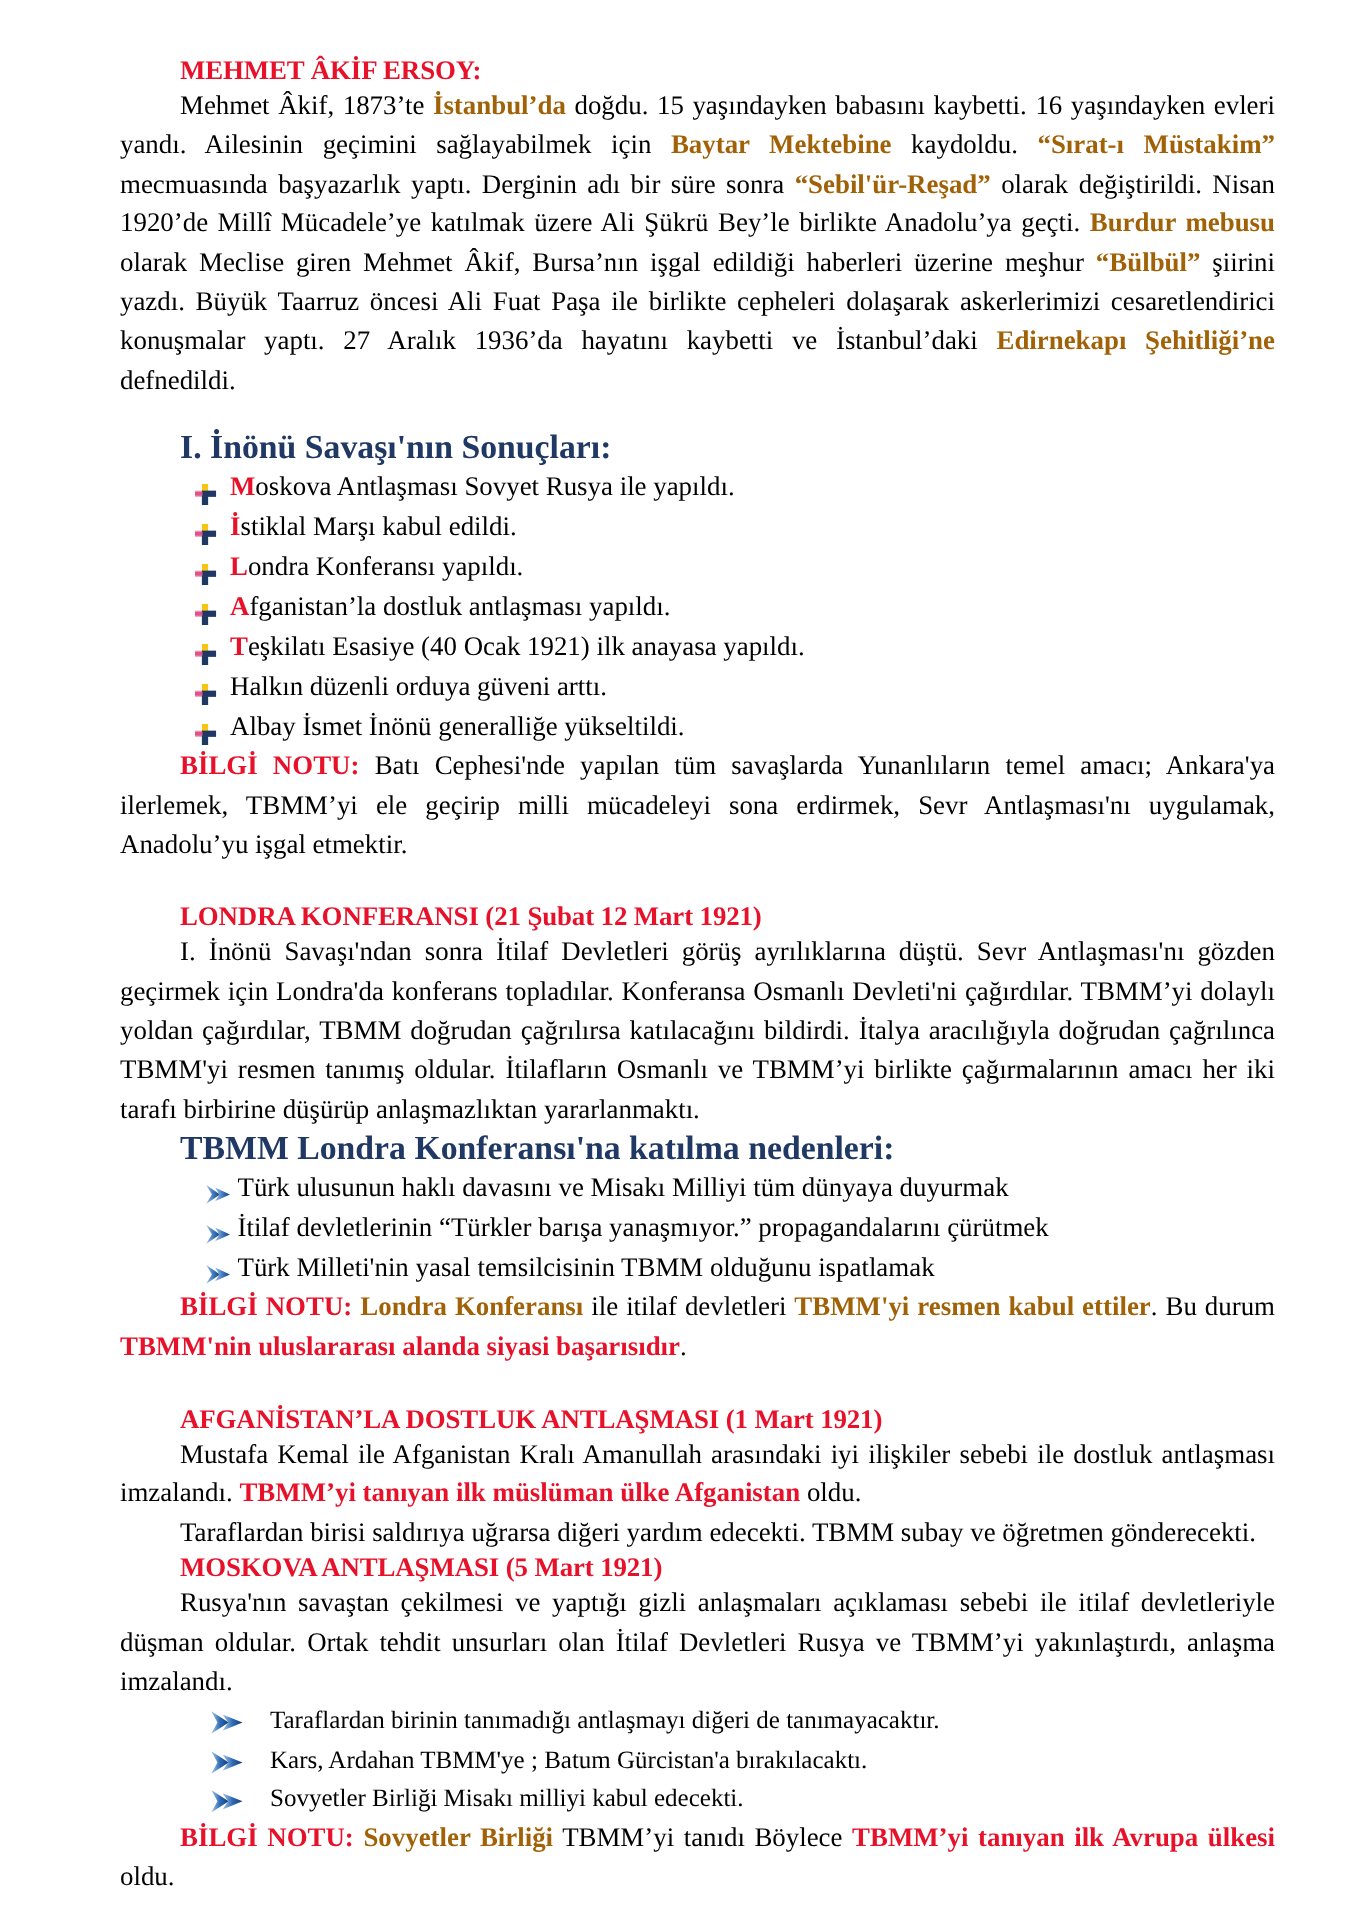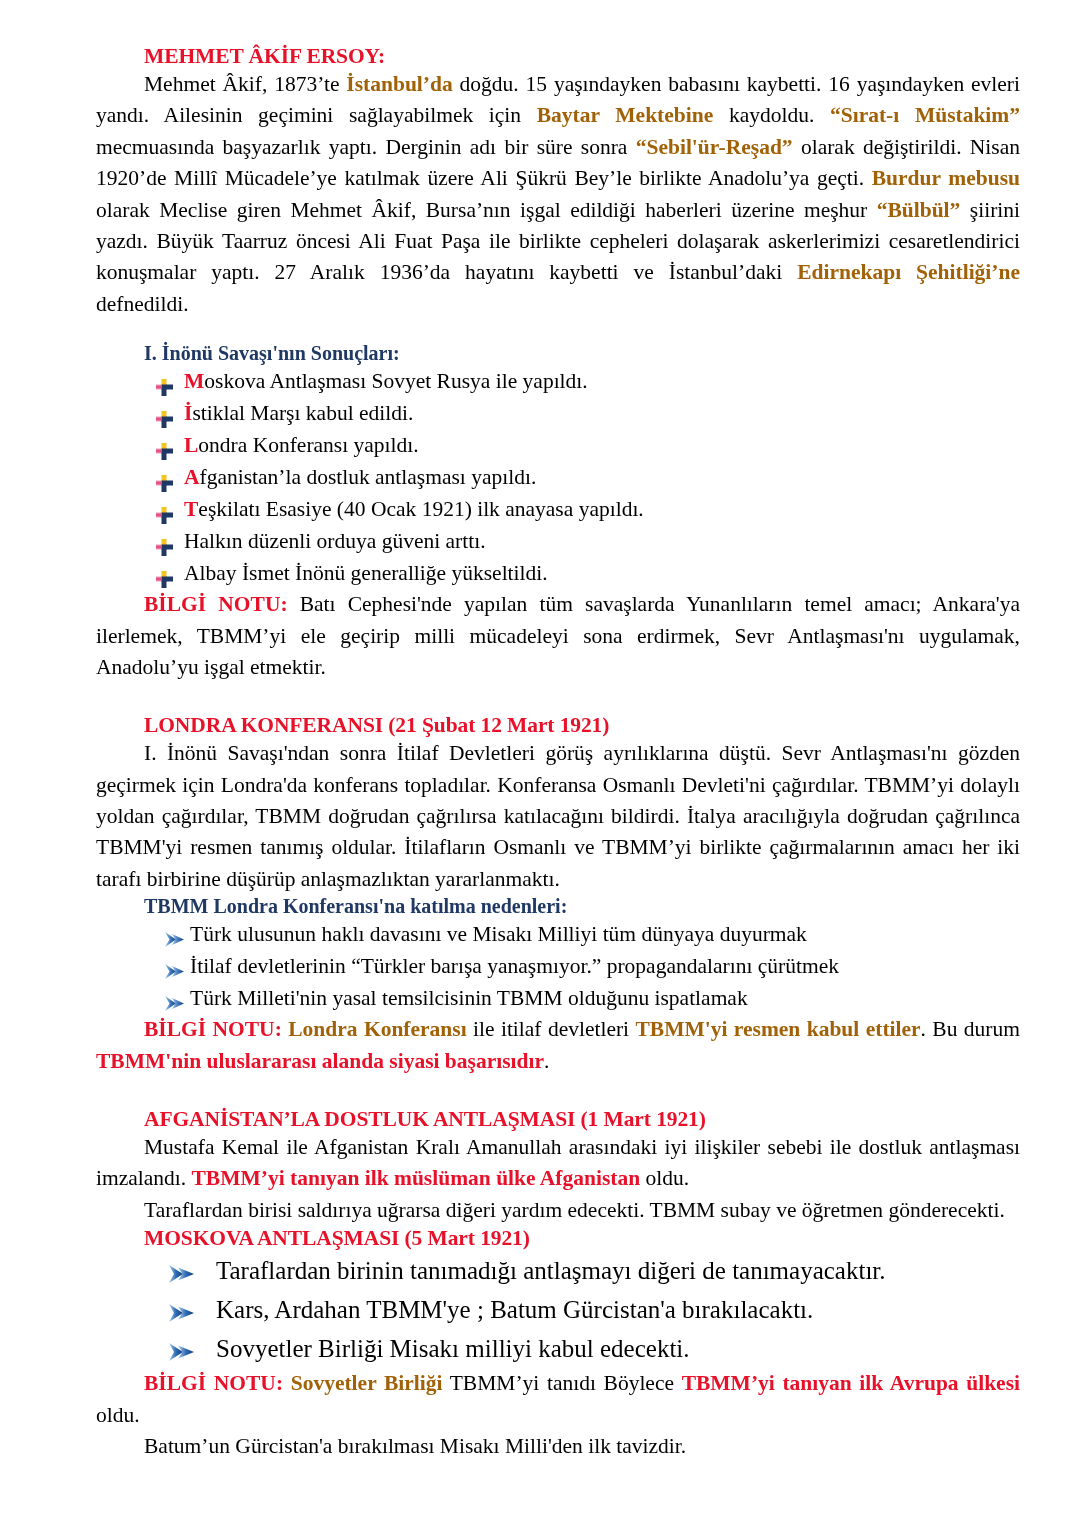--- a/index.html
+++ b/index.html
@@ -43,21 +43,21 @@
     color: #E8112A;
     font-weight: bold;
     font-size: 21.5px;
     margin: 0;
     padding-left: 48px;
     letter-spacing: -0.1px;
   }
   .sub-head {
     color: #1F3864;
     font-weight: bold;
-    font-size: 20px;
+    font-size: 27px;
     margin: 0;
     padding-left: 48px;
   }
   .gap-md { height: 22px; }
   .gap-lg { height: 30px; }
 
   
   ul.cross-list, ul.arrow-list, ul.arrow-list-lg {
     list-style: none;
     margin: 0;
@@ -90,21 +90,21 @@
     position: absolute;
     left: 0;
     top: 7px;
     width: 22px;
     height: 17px;
     display: block;
   }
   ul.arrow-list-lg { padding-left: 72px; }
   ul.arrow-list-lg > li {
     position: relative;
-    font-size: 25px;
+    font-size: 20px;
     line-height: 1.56;
     padding-left: 48px;
   }
   .arrow-icon-lg {
     position: absolute;
     left: 0;
     top: 6px;
     width: 28px;
     height: 22px;
     display: block;
@@ -294,20 +294,21 @@
   <div class="gap-lg"></div>
 
   <div class="sec-head">AFGANİSTAN’LA DOSTLUK ANTLAŞMASI (1 Mart 1921)</div>
 
   <p class="body-text indent"><span>Mustafa Kemal ile Afganistan Kralı Amanullah arasındaki iyi ilişkiler sebebi ile dostluk antlaşması imzalandı. </span><span class="red">TBMM’yi tanıyan ilk müslüman ülke Afganistan</span><span> oldu.</span></p>
 
   <p class="body-text indent">Taraflardan birisi saldırıya uğrarsa diğeri yardım edecekti. TBMM subay ve öğretmen gönderecekti.</p>
 
   <div class="sec-head">MOSKOVA ANTLAŞMASI (5 Mart 1921)</div>
 
+  <p class="body-text indent">Rusya'nın savaştan çekilmesi ve yaptığı gizli anlaşmaları açıklaması sebebi ile itilaf devletleriyle düşman oldular. Ortak tehdit unsurları olan İtilaf Devletleri Rusya ve TBMM’yi yakınlaştırdı, anlaşma imzalandı.</p>
 
   <ul class="arrow-list-lg">
     <li>
       <span class="arrow-icon-lg">
         <svg viewBox="0 0 28 22" width="28" height="22" xmlns="http://www.w3.org/2000/svg">
           <defs>
             <linearGradient id="bg1" x1="0" y1="0" x2="1" y2="0">
               <stop offset="0" stop-color="#A8CBEA"></stop>
               <stop offset="0.5" stop-color="#2E6BB5"></stop>
               <stop offset="1" stop-color="#123C78"></stop>

